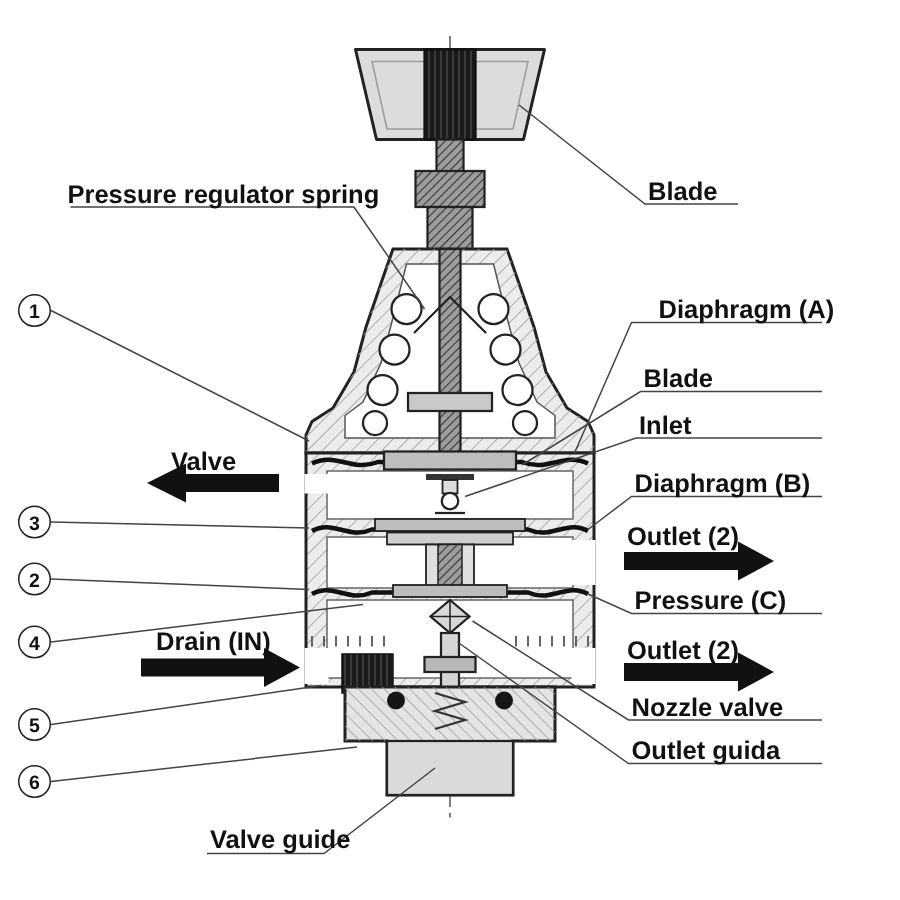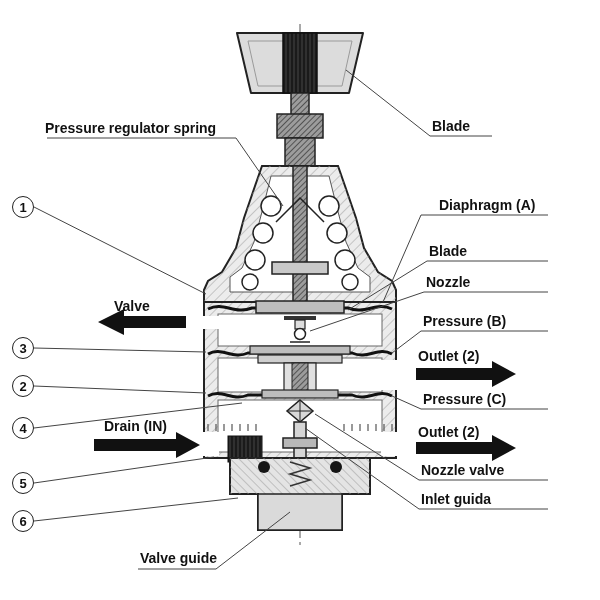--- a/index.html
+++ b/index.html
@@ -1,21 +1,21 @@
 <!DOCTYPE html>
 <html><head>
 <meta charset="utf-8">
 <style>
   html,body{margin:0;padding:0;background:#fff;}
   .stage{
     position:relative;width:600px;height:600px;background:#fff;overflow:hidden;
     font-family:"Liberation Sans", sans-serif;
   }
   .lbl{
-    position:absolute;font-weight:700;font-size:14px;line-height:1.05;color:#111;
+    position:absolute;font-weight:700;font-size:17px;line-height:1.05;color:#111;
     white-space:nowrap;
   }
   .callout{
     position:absolute;width:22px;height:22px;border:1.6px solid #222;border-radius:50%;
     background:#fff;display:flex;align-items:center;justify-content:center;
     font-weight:700;font-size:13px;color:#111;box-sizing:border-box;
   }
   svg{position:absolute;left:0;top:0;}
 </style>
 </head>
@@ -179,27 +179,27 @@
       <line x1="34" y1="428" x2="242" y2="403"></line>
       <line x1="34" y1="483" x2="214" y2="457"></line>
       <line x1="34" y1="521" x2="238" y2="498"></line>
     </g>
   </svg>
 
   <div class="lbl" style="left:45px;top:121px">Pressure regulator spring</div>
   <div class="lbl" style="left:432px;top:119px">Blade</div>
   <div class="lbl" style="left:439px;top:198px">Diaphragm (A)</div>
   <div class="lbl" style="left:429px;top:244px">Blade</div>
-  <div class="lbl" style="left:426px;top:275px">Nozzle</div>
-  <div class="lbl" style="left:423px;top:314px">Pressure (B)</div>
+  <div class="lbl" style="left:426px;top:275px">Inlet</div>
+  <div class="lbl" style="left:423px;top:314px">Diaphragm (B)</div>
   <div class="lbl" style="left:418px;top:349px">Outlet (2)</div>
   <div class="lbl" style="left:423px;top:392px">Pressure (C)</div>
   <div class="lbl" style="left:418px;top:425px">Outlet (2)</div>
   <div class="lbl" style="left:421px;top:463px">Nozzle valve</div>
-  <div class="lbl" style="left:421px;top:492px">Inlet guida</div>
+  <div class="lbl" style="left:421px;top:492px">Outlet guida</div>
   <div class="lbl" style="left:114px;top:299px">Valve</div>
   <div class="lbl" style="left:104px;top:419px">Drain (IN)</div>
   <div class="lbl" style="left:140px;top:551px">Valve guide</div>
 
   <div class="callout" style="left:12px;top:196px">
       <span>1</span>
     </div>
   <div class="callout" style="left:12px;top:337px">
       <span>3</span>
     </div>

